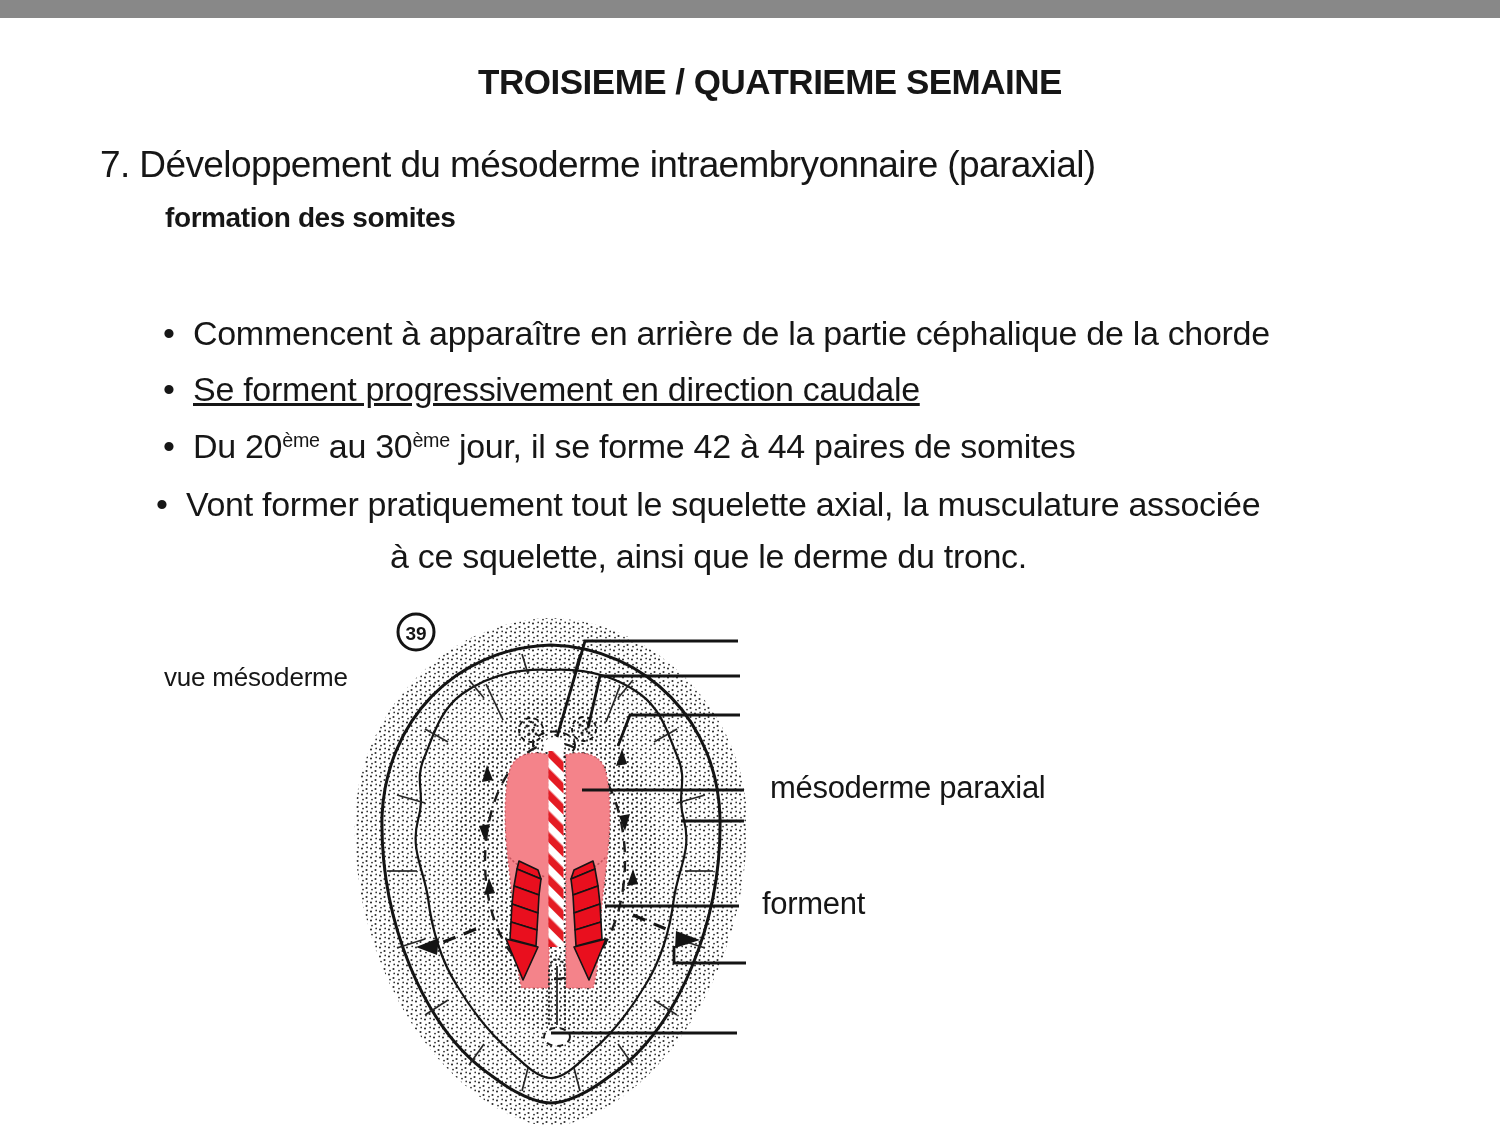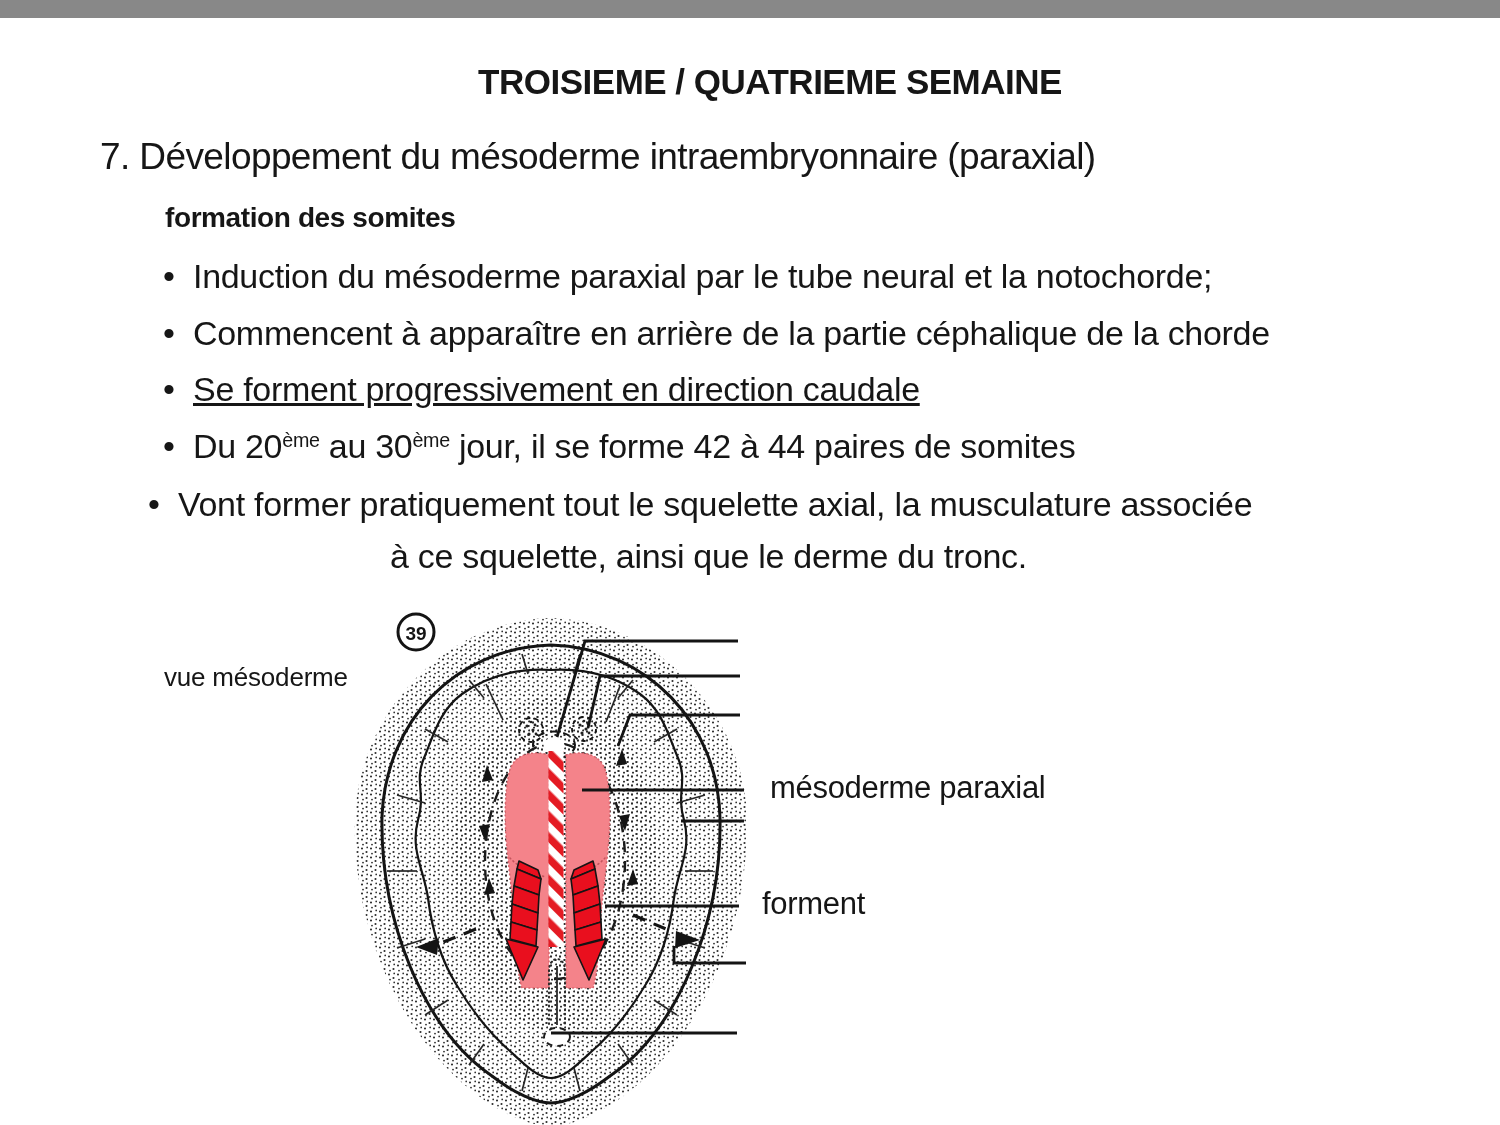--- a/index.html
+++ b/index.html
@@ -6,29 +6,29 @@
   .slide{
     position:relative;width:1500px;height:1125px;background:#ffffff;
     font-family:"Liberation Sans", sans-serif;color:#161616;overflow:hidden;
     margin:18px auto;
   }
   .abs{position:absolute;}
   .title{
     left:0;top:44px;width:1500px;text-align:center;text-indent:40px;
     font-size:35px;font-weight:700;letter-spacing:-0.5px;
   }
-  .heading{left:100px;top:118px;font-size:37px;letter-spacing:-0.6px;}
+  .heading{left:100px;top:126px;font-size:37px;letter-spacing:-0.6px;}
   .subheading{left:165px;top:184px;font-size:28px;font-weight:700;letter-spacing:-0.4px;}
   .bullet{font-size:34px;letter-spacing:-0.3px;white-space:nowrap;}
   .bullet .dot{display:inline-block;width:30px;}
   .b1{left:163px;top:239px;}
   .b2{left:163px;top:296px;}
   .b3{left:163px;top:352px;text-decoration:underline;}
   .b4{left:163px;top:409px;}
-  .b5{left:148px;top:467px;}
+  .b5{left:156px;top:467px;}
   .b5b{left:390px;top:519px;font-size:34px;letter-spacing:-0.3px;white-space:nowrap;text-align:center;}
   sup.deg{font-size:58%;vertical-align:baseline;position:relative;top:-0.55em;}
   .vue-label{left:164px;top:644px;font-size:26px;letter-spacing:-0.2px;}
   .fig-label{font-size:31px;letter-spacing:-0.3px;white-space:nowrap;}
   .lbl-meso{left:770px;top:752px;}
   .lbl-som{left:762px;top:868px;}
 
   
   svg .ink{stroke:var(--ink);fill:none;}
   svg .leader{stroke:var(--ink);stroke-width:2.8;fill:none;}
@@ -41,21 +41,20 @@
 </style>
 </head>
 <body>
 
 <div class="slide">
 
   <div class="abs title">TROISIEME / QUATRIEME SEMAINE</div>
   <div class="abs heading">7. Développement du mésoderme intraembryonnaire (paraxial)</div>
   <div class="abs subheading">formation des somites</div>
 
-  <div class="abs bullet b1"><span class="dot">•</span><span>Induction du mésoderme paraxial par le tube neural et la notochorde;</span></div>
   <div class="abs bullet b2"><span class="dot">•</span><span>Commencent à apparaître en arrière de la partie céphalique de la chorde</span></div>
   <div class="abs bullet b3"><span class="dot">•</span><span>Se forment progressivement en direction caudale</span></div>
   <div class="abs bullet b4"><span class="dot">•</span><span>Du 20</span><sup class="deg">ème</sup><span> au 30</span><sup class="deg">ème</sup><span> jour, il se forme 42 à 44 paires de somites</span></div>
   <div class="abs bullet b5"><span class="dot">•</span><span>Vont former pratiquement tout le squelette axial, la musculature associée</span></div>
   <div class="abs b5b">à ce squelette, ainsi que le derme du tronc.</div>
 
   <div class="abs vue-label">vue mésoderme</div>
 
   <svg class="abs" style="left:330px;top:575px;width:440px;height:550px" viewBox="330 575 440 550" xmlns="http://www.w3.org/2000/svg">
     <defs>

